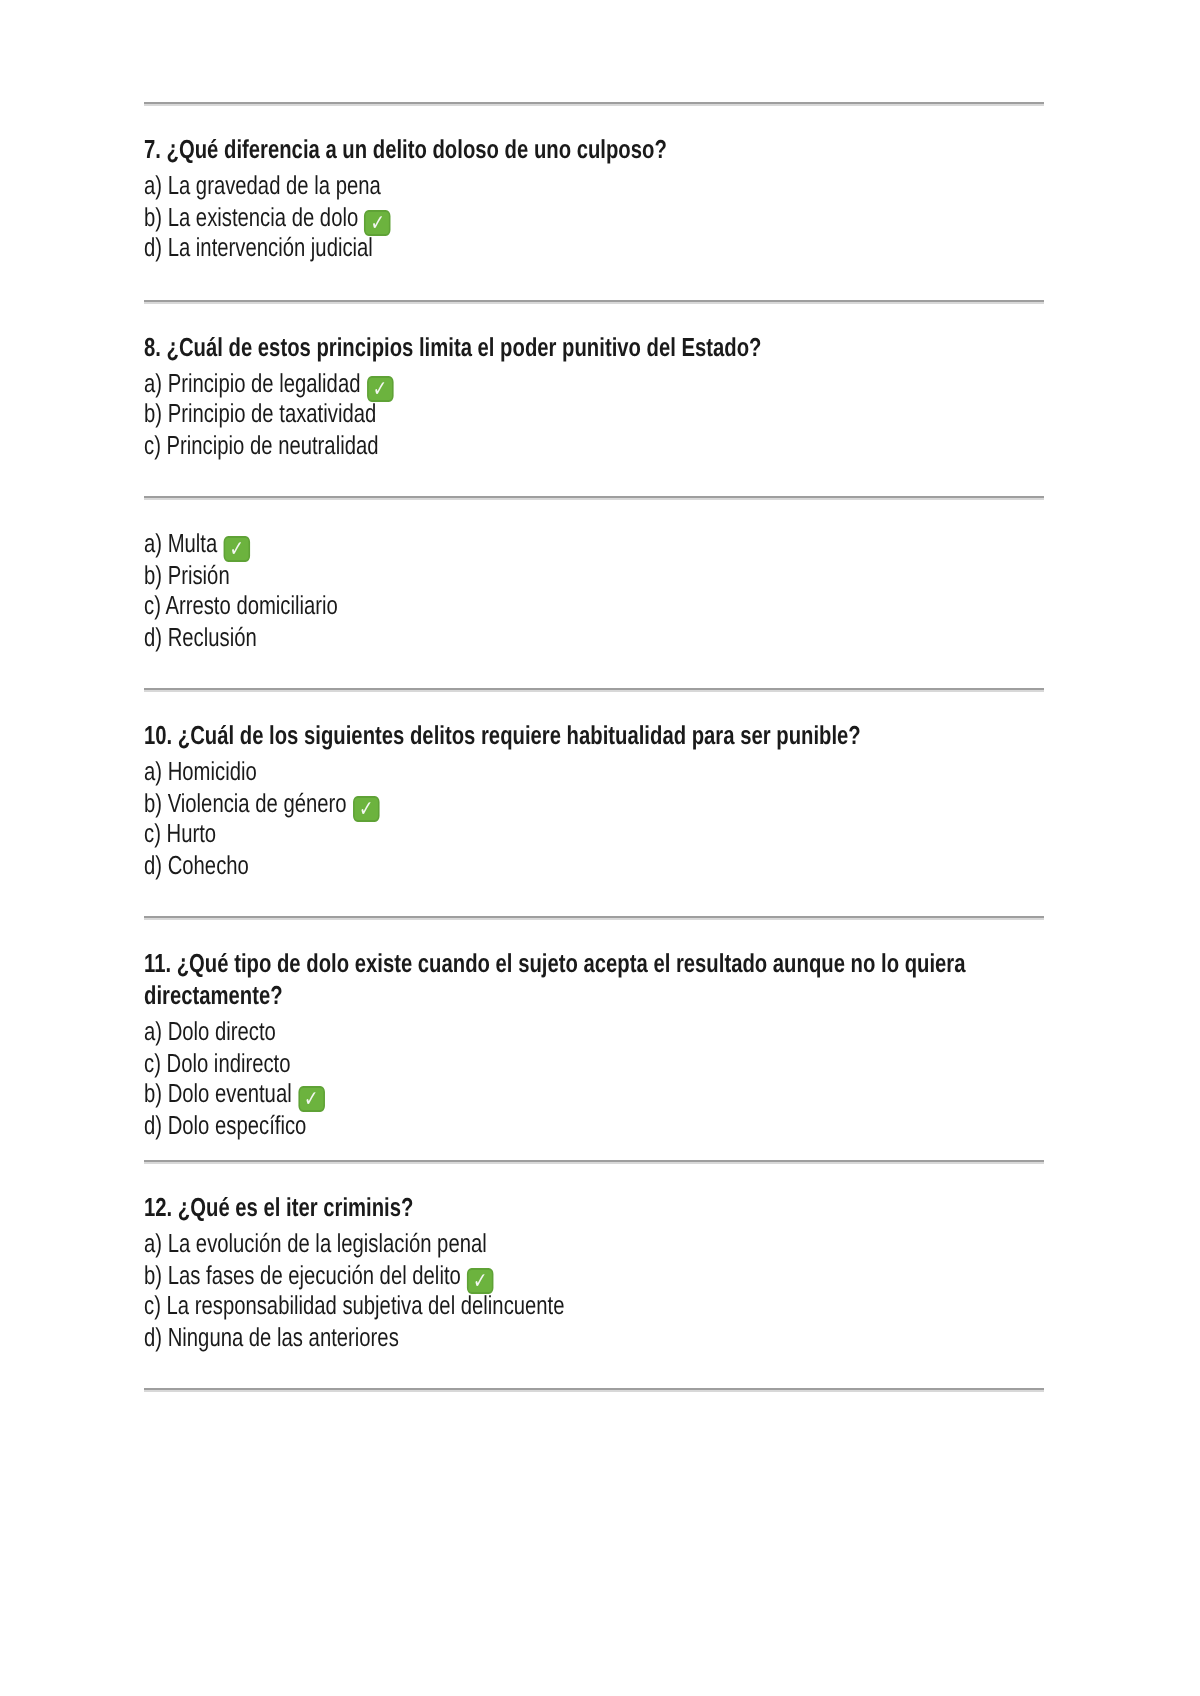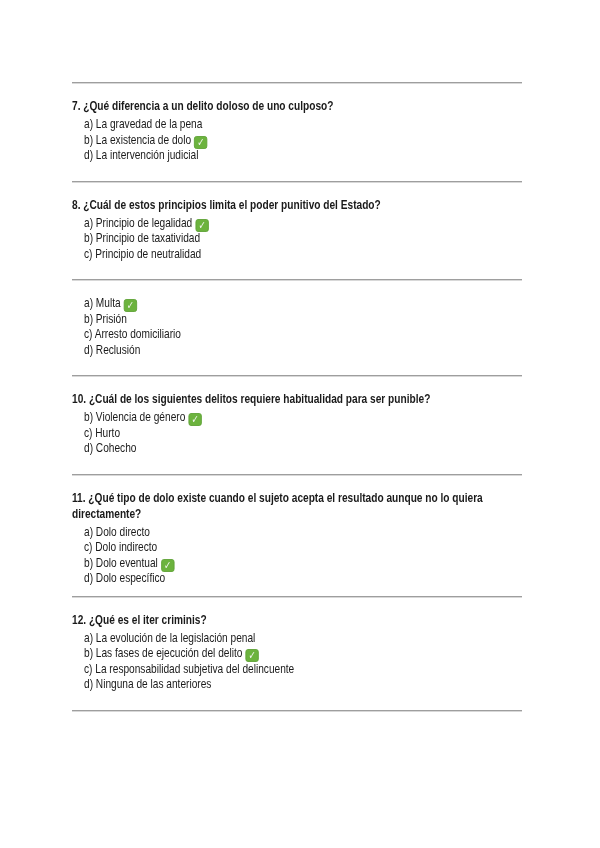--- a/index.html
+++ b/index.html
@@ -8,21 +8,21 @@
     background: #ffffff;
   }
   body {
     width: 600px;
     height: 848px;
     overflow: hidden;
     font-family: "Liberation Sans", "DejaVu Sans", sans-serif;
     color: #1a1a1a;
   }
   .content {
-    padding-top: 82px;
+    padding-top: 51px;
     margin-left: 72px;
     width: 450px;
   }
   .divider {
     height: 2px;
     background: linear-gradient(#9e9e9e 50%, #d8d8d8 50%);
   }
   .qblock {
     padding: 14px 0 18px 0;
   }
@@ -34,21 +34,20 @@
     height: 16px;
     white-space: nowrap;
   }
   .qtitle {
     margin-bottom: 2px;
   }
   .oline {
     line-height: 15.5px;
     height: 15.5px;
     white-space: nowrap;
-    margin-left: 12px;
   }
   .sx {
     display: inline-block;
     transform: scaleX(0.78);
     transform-origin: 0 50%;
     white-space: nowrap;
     font-size: 13px;
     vertical-align: top;
   }
   .tline .sx {
@@ -111,20 +110,21 @@
     <div class="oline"><span class="sx"><span>c) Arresto domiciliario</span></span></div>
     <div class="oline"><span class="sx"><span>d) Reclusión</span></span></div>
   </div>
 
   <div class="divider"></div>
 
   <div class="qblock">
     <div class="qtitle">
       <div class="tline"><span class="sx">10. ¿Cuál de los siguientes delitos requiere habitualidad para ser punible?</span></div>
     </div>
+    <div class="oline"><span class="sx"><span>a) Homicidio</span></span></div>
     <div class="oline"><span class="sx"><span>b) Violencia de género</span><span class="check">✓</span></span></div>
     <div class="oline"><span class="sx"><span>c) Hurto</span></span></div>
     <div class="oline"><span class="sx"><span>d) Cohecho</span></span></div>
   </div>
 
   <div class="divider"></div>
 
   <div class="qblock tall">
     <div class="qtitle">
       <div class="tline"><span class="sx">11. ¿Qué tipo de dolo existe cuando el sujeto acepta el resultado aunque no lo quiera</span></div>

